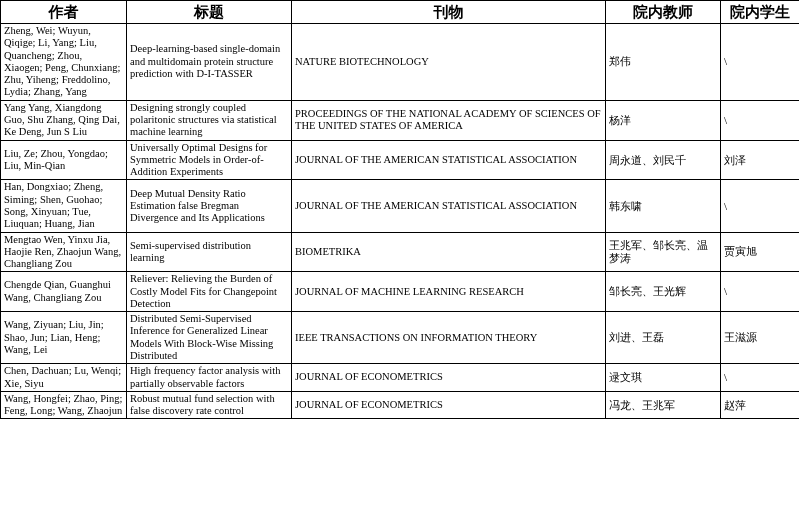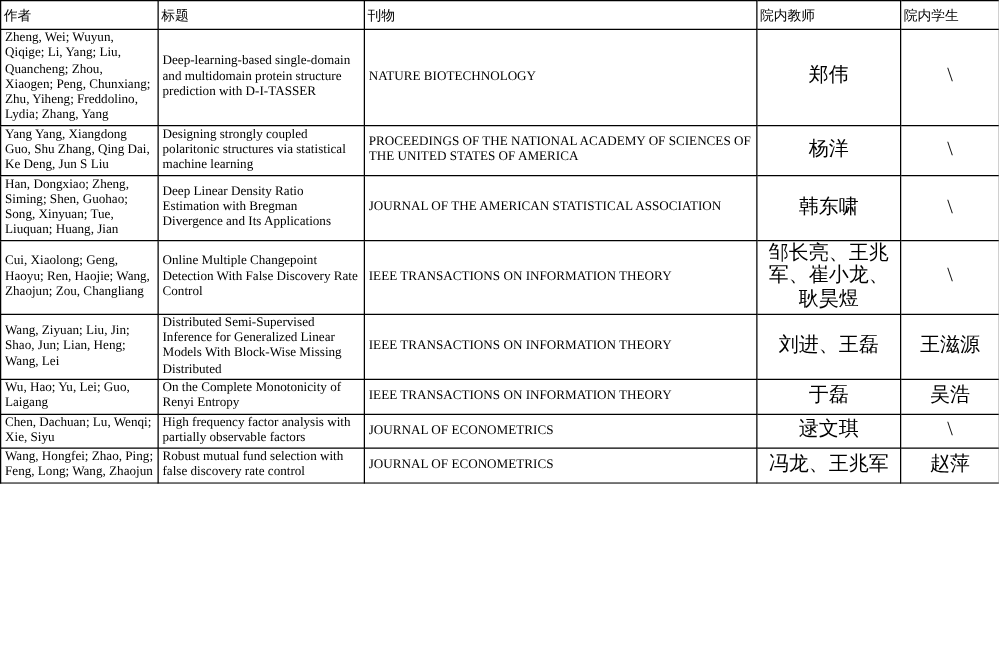--- a/index.html
+++ b/index.html
@@ -17,36 +17,35 @@
     width: 799px;
     background: #ffffff;
   }
   th, td {
     border: 1px solid #000000;
     color: #000000;
     overflow: hidden;
   }
   th {
     font-family: "DejaVu Sans", "Liberation Sans", sans-serif;
-    font-weight: normal;
-    font-size: 11px;
-    text-align: left;
+    font-weight: bold;
+    font-size: 15px;
+    text-align: center;
     padding: 1px 2px;
     height: 20px;
   }
   td {
     font-size: 10.5px;
     line-height: 1.17;
     padding: 1px 3px;
     vertical-align: middle;
     text-align: left;
   }
   td.cn {
-    font-size: 16px;
-    text-align: center;
+    font-size: 11px;
   }
 </style>
 </head>
 <body>
 
 <table>
   <colgroup>
       <col style="width: 126px;">
       <col style="width: 165px;">
       <col style="width: 314px;">
@@ -71,46 +70,53 @@
         <td class="cn">\</td>
       </tr>
       <tr>
         <td>Yang Yang, Xiangdong Guo, Shu Zhang, Qing Dai, Ke Deng, Jun S Liu</td>
         <td>Designing strongly coupled polaritonic structures via statistical machine learning</td>
         <td>PROCEEDINGS OF THE NATIONAL ACADEMY OF SCIENCES OF THE UNITED STATES OF AMERICA</td>
         <td class="cn">杨洋</td>
         <td class="cn">\</td>
       </tr>
       <tr>
+        <td>Liu, Ze; Zhou, Yongdao; Liu, Min-Qian</td>
+        <td>Universally Optimal Designs for Symmetric Models in Order-of-Addition Experiments</td>
+        <td>JOURNAL OF THE AMERICAN STATISTICAL ASSOCIATION</td>
+        <td class="cn">周永道、刘民千</td>
+        <td class="cn">刘泽</td>
+      </tr>
+      <tr>
         <td>Han, Dongxiao; Zheng, Siming; Shen, Guohao; Song, Xinyuan; Tue, Liuquan; Huang, Jian</td>
-        <td>Deep Linear Density Ratio Estimation with Bregman Divergence and Its Applications</td>
+        <td>Deep Mutual Density Ratio Estimation false Bregman Divergence and Its Applications</td>
         <td>JOURNAL OF THE AMERICAN STATISTICAL ASSOCIATION</td>
         <td class="cn">韩东啸</td>
         <td class="cn">\</td>
       </tr>
       <tr>
-        <td>Cui, Xiaolong; Geng, Haoyu; Ren, Haojie; Wang, Zhaojun; Zou, Changliang</td>
-        <td>Online Multiple Changepoint Detection With False Discovery Rate Control</td>
-        <td>IEEE TRANSACTIONS ON INFORMATION THEORY</td>
-        <td class="cn">邹长亮、王兆军、崔小龙、耿昊煜</td>
+        <td>Mengtao Wen, Yinxu Jia, Haojie Ren, Zhaojun Wang, Changliang Zou</td>
+        <td>Semi-supervised distribution learning</td>
+        <td>BIOMETRIKA</td>
+        <td class="cn">王兆军、邹长亮、温梦涛</td>
+        <td class="cn">贾寅旭</td>
+      </tr>
+      <tr>
+        <td>Chengde Qian, Guanghui Wang, Changliang Zou</td>
+        <td>Reliever: Relieving the Burden of Costly Model Fits for Changepoint Detection</td>
+        <td>JOURNAL OF MACHINE LEARNING RESEARCH</td>
+        <td class="cn">邹长亮、王光辉</td>
         <td class="cn">\</td>
       </tr>
       <tr>
         <td>Wang, Ziyuan; Liu, Jin; Shao, Jun; Lian, Heng; Wang, Lei</td>
         <td>Distributed Semi-Supervised Inference for Generalized Linear Models With Block-Wise Missing Distributed</td>
         <td>IEEE TRANSACTIONS ON INFORMATION THEORY</td>
         <td class="cn">刘进、王磊</td>
         <td class="cn">王滋源</td>
-      </tr>
-      <tr>
-        <td>Wu, Hao; Yu, Lei; Guo, Laigang</td>
-        <td>On the Complete Monotonicity of Renyi Entropy</td>
-        <td>IEEE TRANSACTIONS ON INFORMATION THEORY</td>
-        <td class="cn">于磊</td>
-        <td class="cn">吴浩</td>
       </tr>
       <tr>
         <td>Chen, Dachuan; Lu, Wenqi; Xie, Siyu</td>
         <td>High frequency factor analysis with partially observable factors</td>
         <td>JOURNAL OF ECONOMETRICS</td>
         <td class="cn">逯文琪</td>
         <td class="cn">\</td>
       </tr>
       <tr>
         <td>Wang, Hongfei; Zhao, Ping; Feng, Long; Wang, Zhaojun</td>

